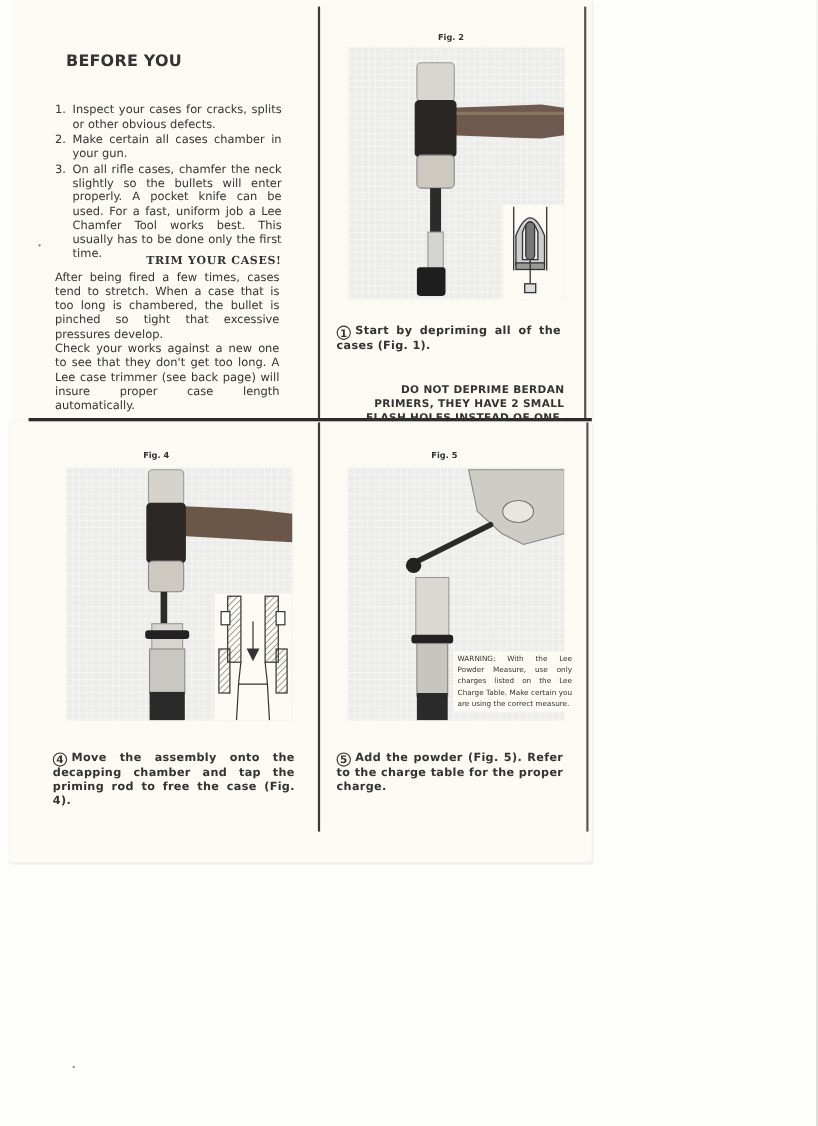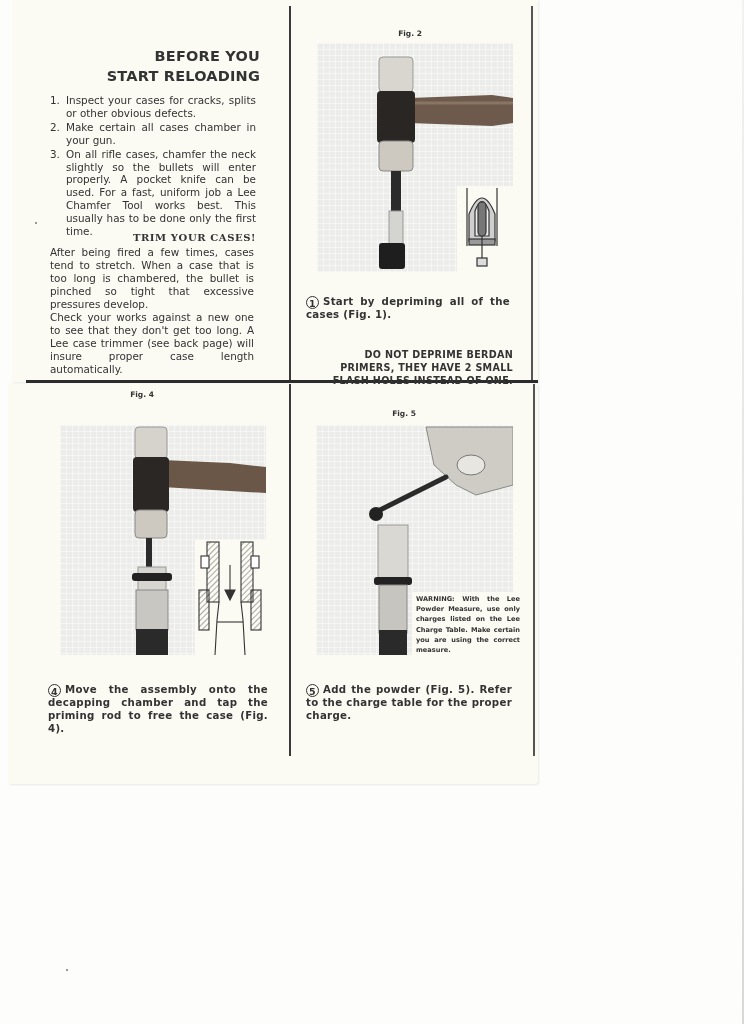--- a/index.html
+++ b/index.html
@@ -18,21 +18,21 @@
     box-shadow: 1px 1px 2px rgba(0,0,0,0.08);
   }
   .page-top { left: 12px; top: 0; width: 526px; height: 382px; }
   .page-bottom { left: 8px; top: 384px; width: 530px; height: 400px; border-bottom-left-radius: 3px; border-bottom-right-radius: 3px; }
 
   .vline { position: absolute; width: 2px; background: #3a3a3a; }
   .hline { position: absolute; height: 3px; background: #2c2c2c; }
 
   .title {
     position: absolute; left: 60px; top: 46px; width: 200px;
-    text-align: right; font-weight: bold; font-size: 14.5px; line-height: 20px;
+    text-align: left; font-weight: bold; font-size: 14.5px; line-height: 20px;
     color: #333; letter-spacing: 0.2px;
   }
   .text-block {
     position: absolute; font-size: 10.4px; line-height: 12.9px; color: #333;
   }
   .list { left: 50px; top: 94px; width: 206px; }
   .li { display: flex; margin-bottom: 1px; }
   .li .num { width: 16px; flex: none; }
   .li .txt { flex: 1; text-align: justify; }
 
@@ -66,21 +66,21 @@
   .step .circ {
     display: inline-block; width: 13px; height: 13px; border: 1.8px solid #333;
     border-radius: 50%; text-align: center; line-height: 13px; font-size: 9.5px;
     margin-right: 4px; box-sizing: border-box; vertical-align: -2px;
   }
   .warn-caps {
     position: absolute; font-weight: bold; font-size: 9.6px; line-height: 12.8px;
     color: #333; letter-spacing: 0.3px; text-align: left;
   }
   .warning-box {
-    position: absolute; font-weight: bold; font-size: 6.6px; line-height: 10.2px;
+    position: absolute; font-weight: normal; font-size: 6.6px; line-height: 10.2px;
     color: #333; text-align: justify; background: #fbfaf3; padding: 2px 0 2px 4px;
   }
   .speck { position: absolute; width: 2px; height: 2px; background: #777; border-radius: 50%; }
 </style>
 </head>
 <body>
 
 <div class="scan-edge-right"></div>
 
 <div class="page page-top"></div>
@@ -89,21 +89,20 @@
 
 <div class="vline" style="left:289px; top:6px; height:376px;"></div>
 <div class="vline" style="left:531px; top:6px; height:376px; background:#555;"></div>
 <div class="hline" style="left:26px; top:380px; width:512px;"></div>
 <div class="vline" style="left:289px; top:384px; height:372px;"></div>
 <div class="vline" style="left:494px; top:384px; height:1px; background:transparent;"></div>
 <div class="vline" style="left:533px; top:384px; height:372px; background:#555;"></div>
 
 <div class="title">
   <div>BEFORE YOU</div>
-  <div>START RELOADING</div>
 </div>
 
 <div class="text-block list">
   <div class="li">
     <span class="num">1.</span>
     <span class="txt">Inspect your cases for cracks, splits or other obvious defects.</span>
   </div>
   <div class="li">
     <span class="num">2.</span>
     <span class="txt">Make certain all cases chamber in your gun.</span>
@@ -145,21 +144,21 @@
       <rect x="20" y="72" width="10" height="8" fill="#ddd"></rect>
     </g>
   </svg>
 </div>
 
 <div class="step" style="left:306px; top:296px; width:204px;">
   <span class="circ">1</span><span>Start by depriming all of the cases (Fig. 1).</span>
 </div>
 <div class="warn-caps" style="left:327px; top:349px; width:186px;text-align:right;">DO NOT DEPRIME BERDAN PRIMERS, THEY HAVE 2 SMALL FLASH HOLES INSTEAD OF ONE.</div>
 
-<div class="fig-label" style="left:112px; top:390px;">Fig. 4</div>
+<div class="fig-label" style="left:112px; top:409px;">Fig. 4</div>
 <div class="photo" style="left:60px; top:425px; width:206px; height:230px;">
   <svg width="206" height="230" viewBox="0 0 206 230">
     <path d="M102 35 L170 38 L206 42 L206 68 L170 66 L102 62 Z" fill="#6b5748"></path>
     <rect x="75" y="2" width="32" height="32" rx="4" fill="#d6d3cc" stroke="#999"></rect>
     <rect x="73" y="32" width="36" height="55" rx="4" fill="#2b2725"></rect>
     <rect x="75" y="85" width="32" height="28" rx="4" fill="#cdc8c0" stroke="#888"></rect>
     <rect x="86" y="113" width="6" height="30" fill="#2b2b2b"></rect>
     <rect x="78" y="142" width="28" height="48" fill="#d7d5cf" stroke="#999"></rect>
     <rect x="72" y="148" width="40" height="8" rx="3" fill="#222"></rect>
     <rect x="76" y="165" width="32" height="40" fill="#c9c7c2" stroke="#888"></rect>

